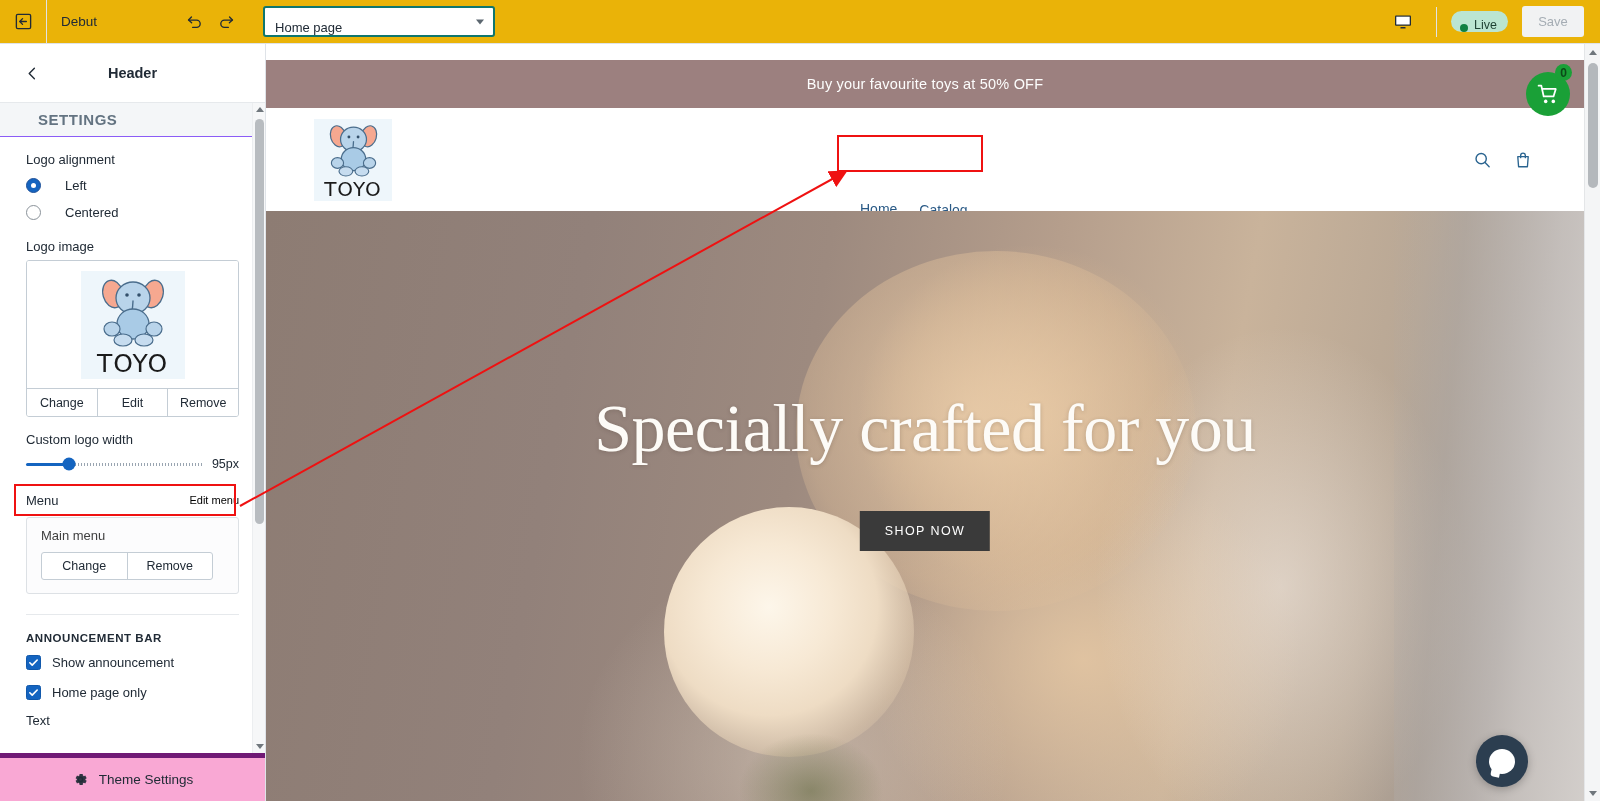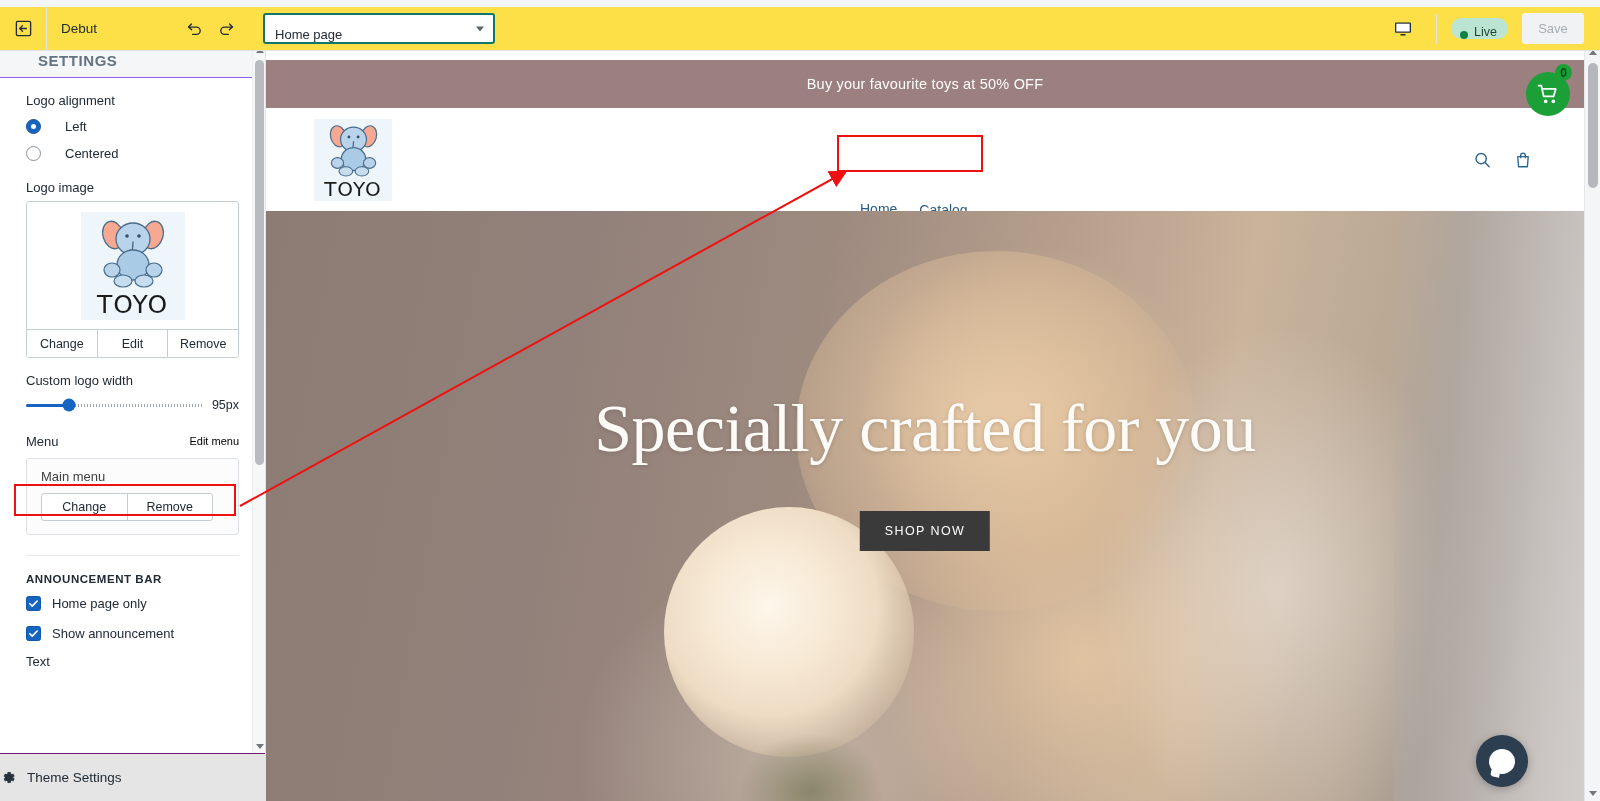--- a/index.html
+++ b/index.html
@@ -7,25 +7,24 @@
     width: 1600px; height: 801px;
     overflow: hidden;
     font-family: "Liberation Sans", sans-serif;
     background: #f4f6f8;
   }
 
   
   .topbar {
     position: absolute; top: 0; left: 0;
     width: 1600px; height: 44px;
-    background: #fde047;
+    background: #eab308;
     border-bottom: 1px solid #dfe3e8;
     display: flex; align-items: center;
     z-index: 40;
-    margin-top: 7px;
   }
   .tb-exit {
     width: 46px; height: 44px;
     display: flex; align-items: center; justify-content: center;
     cursor: pointer;
   }
   .tb-divider { width: 1px; height: 44px; background: #e1e3e5; }
   .tb-theme {
     padding: 0 14px;
     font-size: 13.5px; color: #212b36;
@@ -279,24 +278,24 @@
   .sb-sbar .dn .tri { border-top: 5px solid #70777d; }
   .sb-sbar .thumb {
     position: absolute; left: 2px; top: 16px;
     width: 9px; height: 405px;
     background: #b8bcc0; border-radius: 5px;
     cursor: pointer;
   }
 
   .sb-foot {
     flex: 0 0 48px; height: 48px;
-    border-top: 1px solid #701a75;
-    display: flex; align-items: center; 
+    border-top: 5px solid #701a75;
+    display: flex; align-items: center; justify-content: center;
     gap: 10px;
-    background: #e5e5e5;
+    background: #f9a8d4;
     cursor: pointer;
   }
   .sb-foot .lbl { font-size: 13.5px; color: #212b36; }
 
   
   .preview {
     position: absolute; top: 44px; left: 266px;
     width: 1334px; height: 757px;
     background: #fff;
     overflow: hidden;
@@ -534,20 +533,28 @@
   </div>
   <div class="tb-divider2"></div>
   <div class="tb-live">
     <span class="dot"></span>
     <span>Live</span>
   </div>
   <div class="tb-save">Save</div>
 </div>
 
 <div class="sidebar">
+  <div class="sb-head">
+    <div class="sb-back">
+      <svg width="15" height="15" viewBox="0 0 16 16" fill="none">
+        <path d="M10 2.5 4.5 8l5.5 5.5" stroke="#212b36" stroke-width="1.5" stroke-linecap="round" stroke-linejoin="round"></path>
+      </svg>
+    </div>
+    <div class="sb-title">Header</div>
+  </div>
 
   <div class="sb-scroll">
     <div class="sb-sectionhdr">SETTINGS</div>
 
     <div class="sb-body">
 
       <div class="fld-label">Logo alignment</div>
       <div class="radio-row">
         <span class="radio on"></span>
         <span class="radio-lbl">Left</span>
@@ -608,29 +615,29 @@
 
       <div class="hr"></div>
 
       <div class="grp-hdr">ANNOUNCEMENT BAR</div>
       <div class="chk-row">
         <span class="chk">
           <svg width="11" height="11" viewBox="0 0 12 12">
             <path d="M2 6.3 4.6 8.9 10 3.3" stroke="#fff" stroke-width="1.8" fill="none" stroke-linecap="round" stroke-linejoin="round"></path>
           </svg>
         </span>
-        <span class="chk-lbl">Home page only</span>
+        <span class="chk-lbl">Show announcement</span>
       </div>
       <div class="chk-row">
         <span class="chk">
           <svg width="11" height="11" viewBox="0 0 12 12">
             <path d="M2 6.3 4.6 8.9 10 3.3" stroke="#fff" stroke-width="1.8" fill="none" stroke-linecap="round" stroke-linejoin="round"></path>
           </svg>
         </span>
-        <span class="chk-lbl">Show announcement</span>
+        <span class="chk-lbl">Home page only</span>
       </div>
       <div class="cut-lbl">Text</div>
     </div>
 
     <div class="sb-sbar">
       <div class="up">
           <span class="tri"></span>
         </div>
       <div class="thumb"></div>
       <div class="dn">

